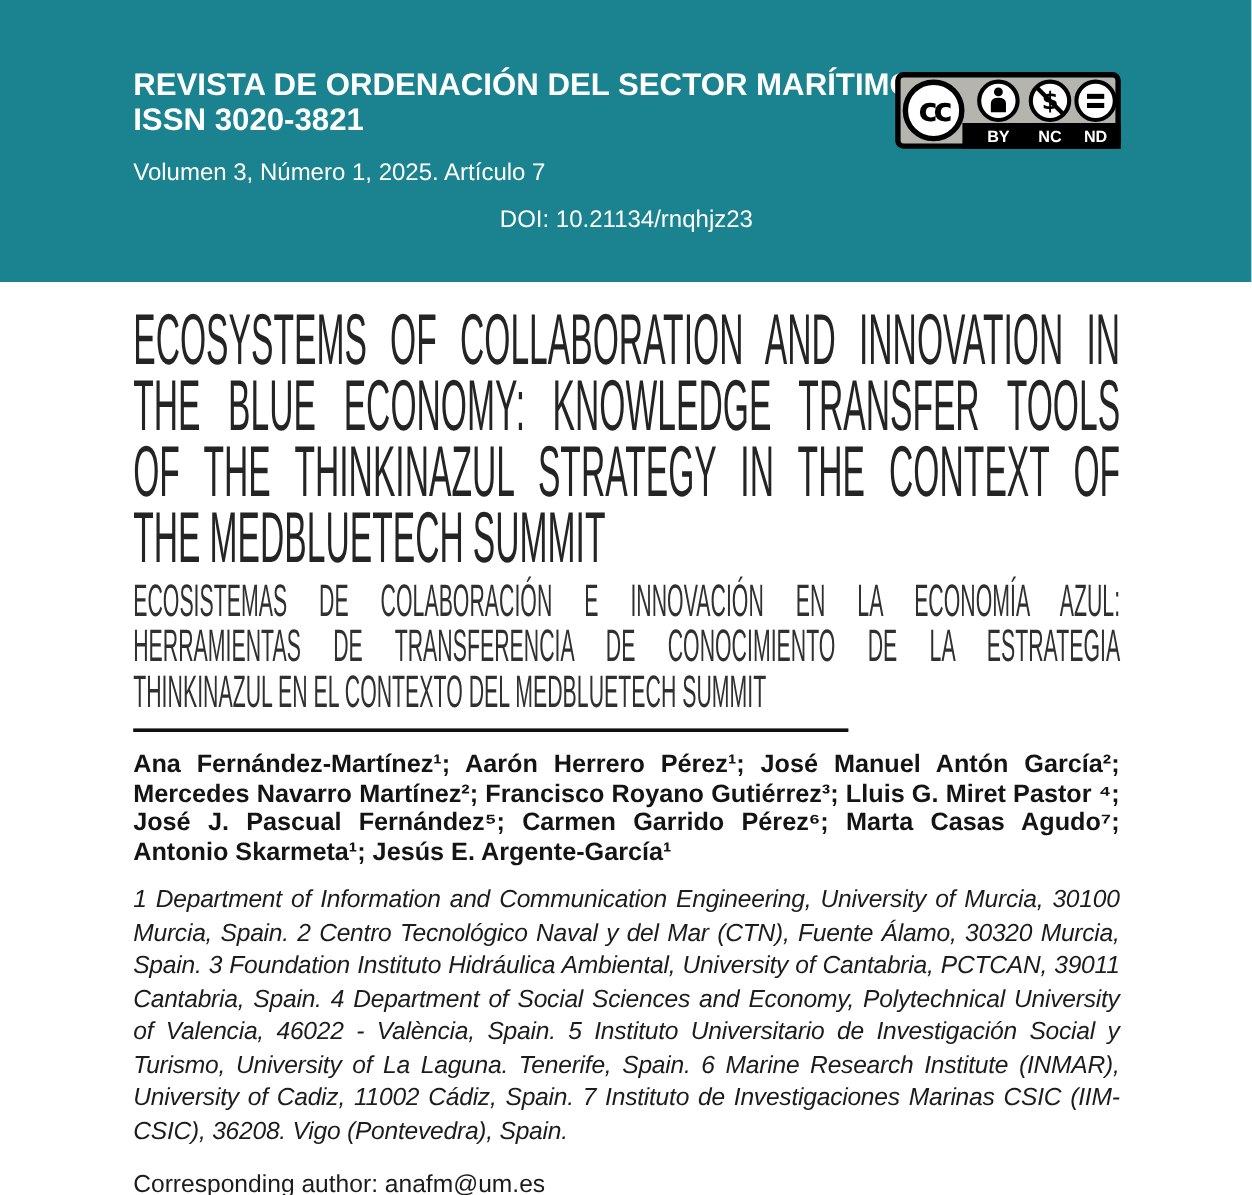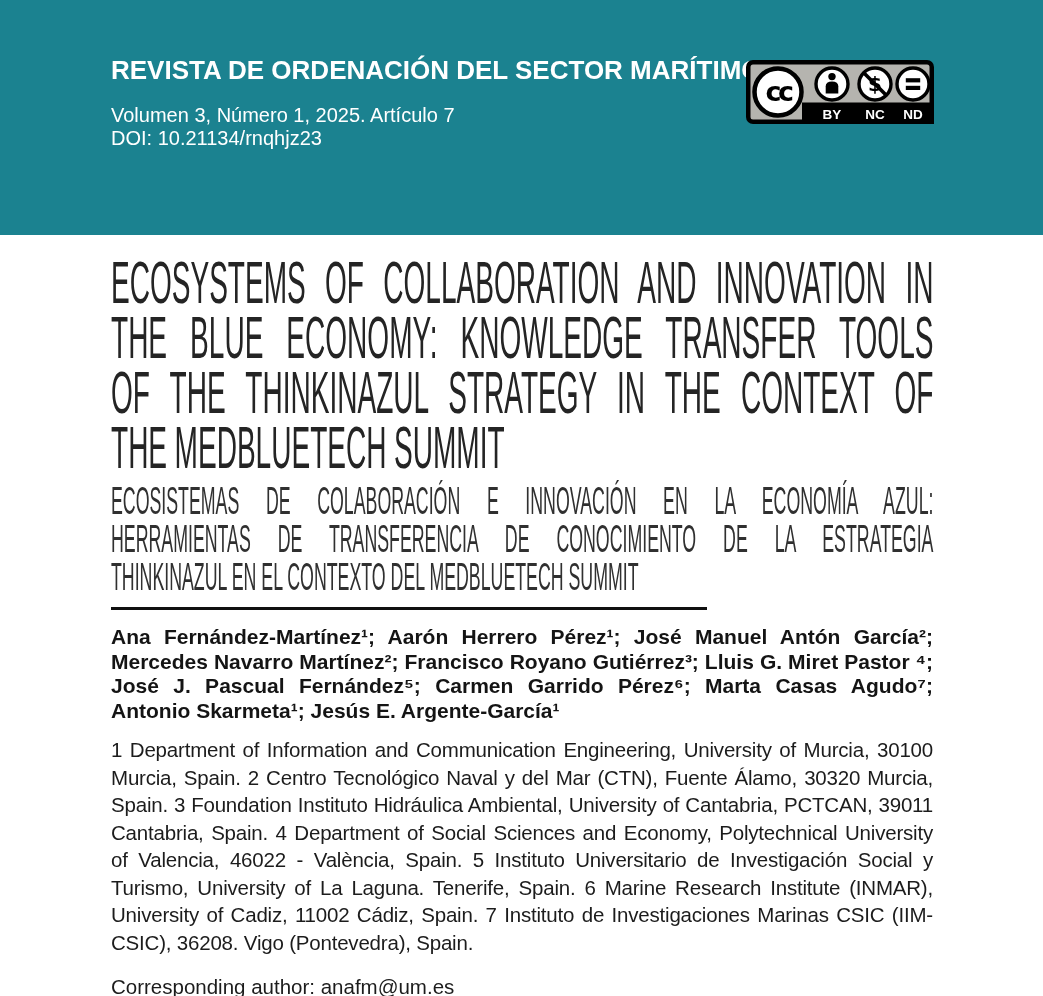--- a/index.html
+++ b/index.html
@@ -7,42 +7,43 @@
     width:1043px;height:996px;background:#ffffff;overflow:hidden;
     font-family:"Liberation Sans","DejaVu Sans",sans-serif;color:#1c1c1c;
   }
   
   .banner{
     position:relative;width:100%;height:235px;background:#1b8290;color:#ffffff;
     box-sizing:border-box;padding:56px 110px 0 111px;
   }
   .journal-title{font-size:26px;font-weight:bold;line-height:29px;margin:0;letter-spacing:0;}
   .issue-line{margin-top:19px;font-size:20px;line-height:23px;}
-  .doi-line{font-size:20px;line-height:23px;}
+  .doi-line{margin-top:16px;font-size:20px;line-height:23px;text-align:center;}
   .badge{position:absolute;top:59px;right:108px;width:190px;height:66px;}
   
   .content{box-sizing:border-box;padding:20px 110px 0 111px;}
   .condensed{width:1760px;transform:scaleX(0.4673);transform-origin:0 0;}
   .t-en{font-size:60px;line-height:55px;color:#242424;word-spacing:-0.01em;}
   .t-es{margin-top:7px;font-size:38px;line-height:38px;color:#303030;}
   .jline{text-align:justify;text-align-last:justify;}
   .jline.last{text-align:justify;text-align-last:left;}
   .rule{margin-top:11px;width:596px;height:3px;background:#101010;}
   .authors{margin-top:15px;font-size:21px;font-weight:bold;line-height:24.5px;
     text-align:justify;color:#141414;}
   .affiliations{margin-top:13px;font-size:20.5px;line-height:27.5px;
-    text-align:justify;color:#1c1c1c;letter-spacing:-0.2px;}
+    text-align:justify;color:#1c1c1c;letter-spacing:-0.2px;font-style:italic;}
   .corresponding{margin-top:19px;font-size:20.5px;line-height:24px;color:#1c1c1c;}
 </style>
 </head>
 <body>
 
 <header class="banner">
   <h1 class="journal-title">
     <span>REVISTA DE ORDENACIÓN DEL SECTOR MARÍTIMO</span><br>
+    <span>ISSN 3020-3821</span>
   </h1>
   <div class="issue-line">Volumen 3, Número 1, 2025. Artículo 7</div>
   <div class="doi-line">DOI: 10.21134/rnqhjz23</div>
 
   <svg class="badge" viewBox="0 0 190 66" aria-hidden="false">
     <rect x="1" y="1" width="188" height="64" rx="7" fill="#000000"></rect>
     <rect x="5.5" y="5.5" width="179" height="55" rx="2.5" fill="#b5b4af"></rect>
     <rect x="57" y="43.5" width="132" height="21.5" fill="#000000"></rect>
     <g>
       <circle cx="33" cy="33" r="23.5" fill="#ffffff" stroke="#000000" stroke-width="4.5"></circle>

